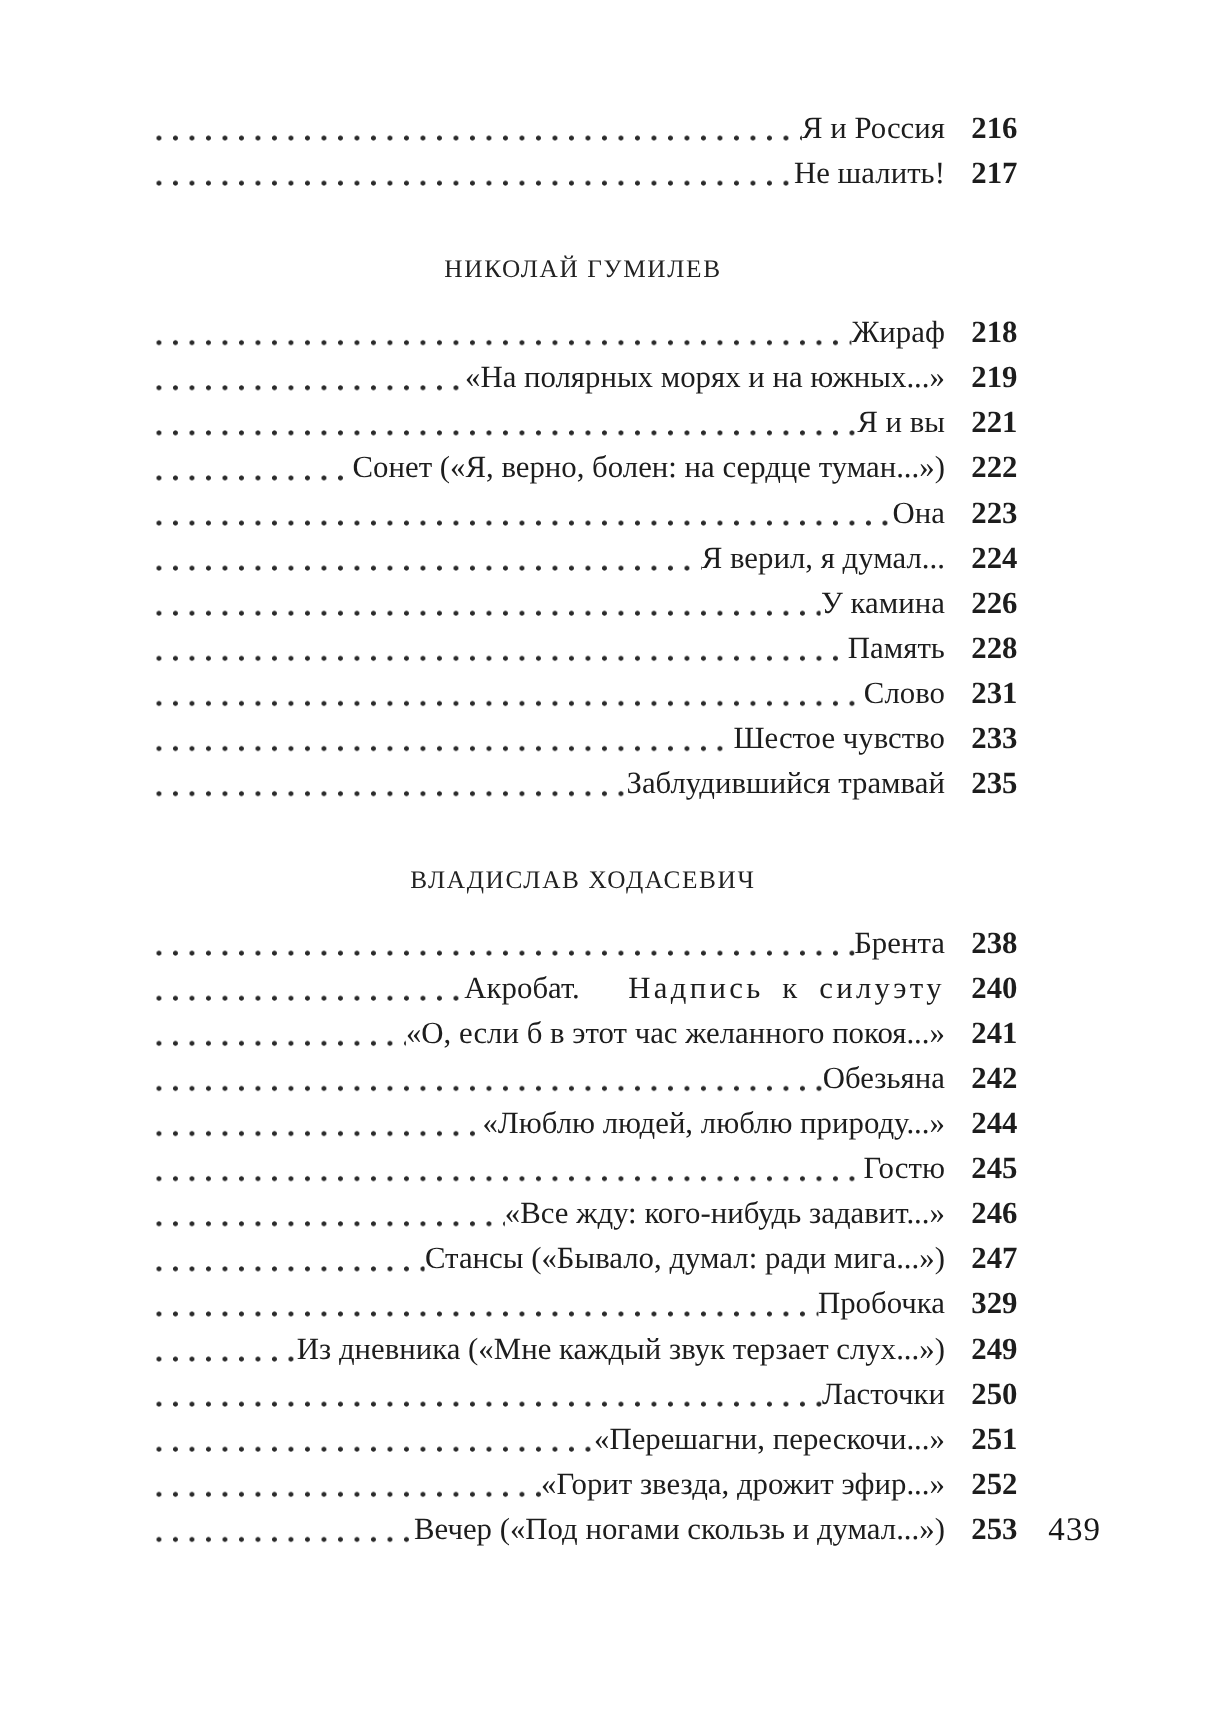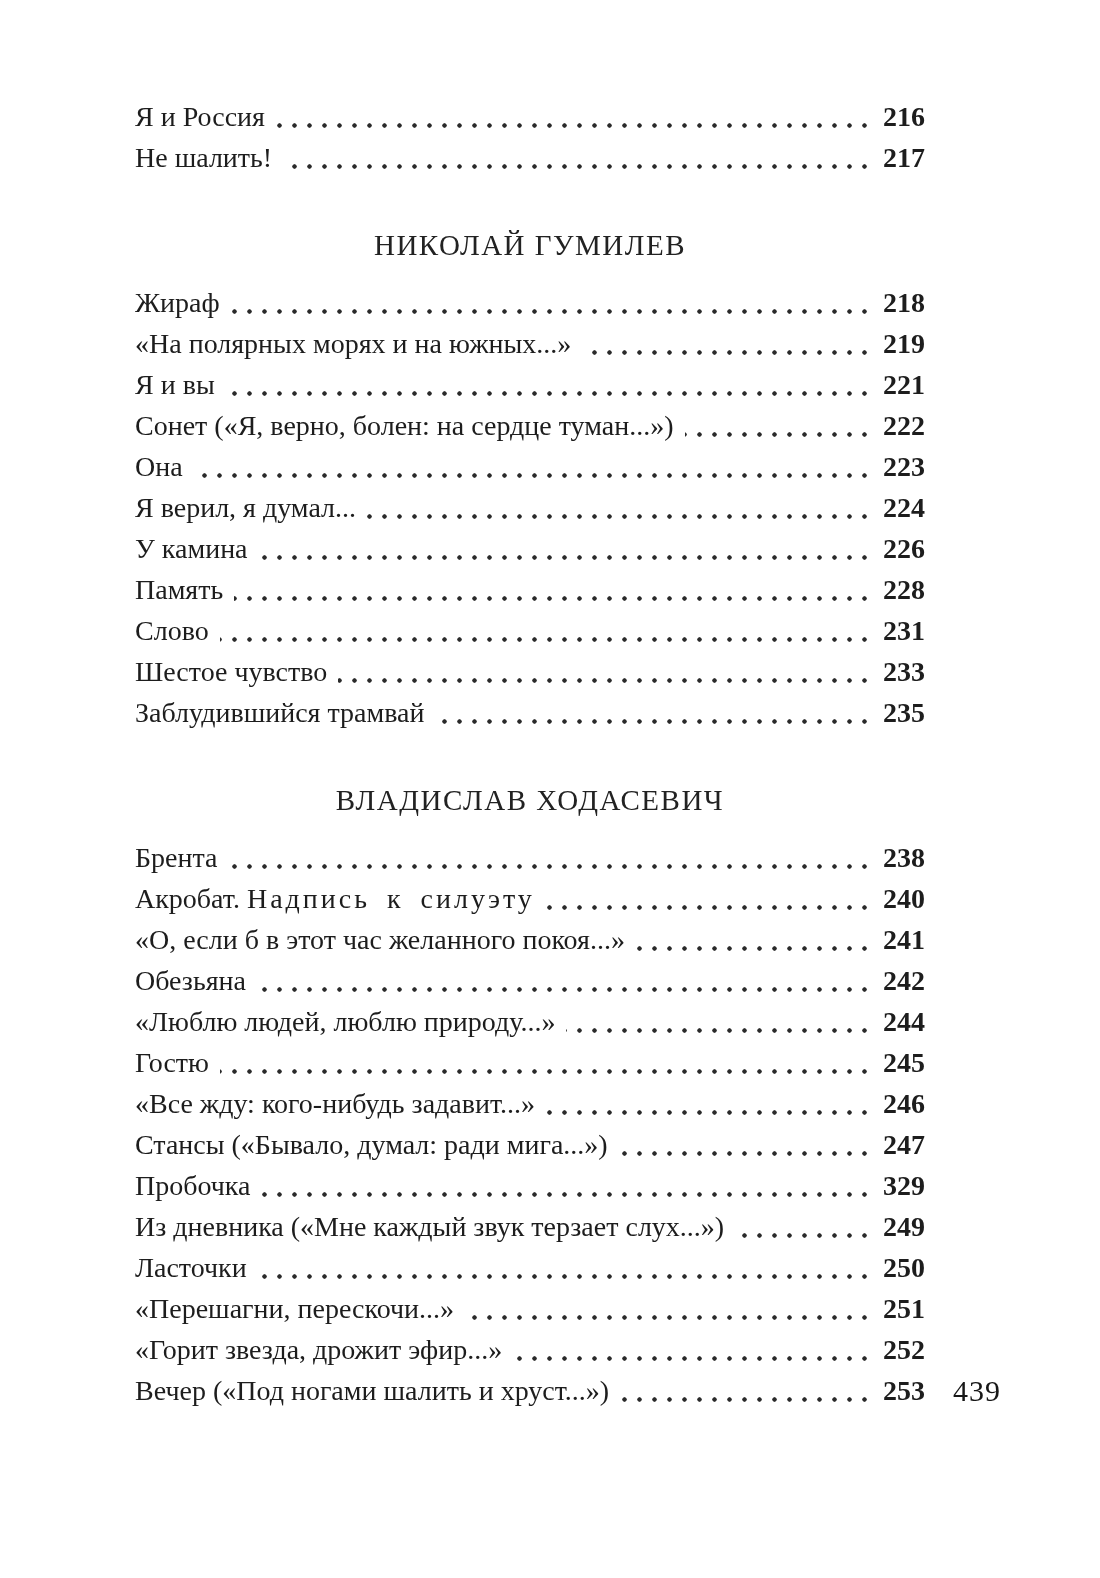--- a/index.html
+++ b/index.html
@@ -15,33 +15,33 @@
   }
 
   .toc {
     position: absolute;
     left: 135px;
     top: 96px;
     width: 790px;
   }
 
   .section-heading {
-    font-size: 29px;
+    font-size: 23px;
     line-height: 46px;
     margin: 44px 0 14px 0;
     text-align: center;
     letter-spacing: 1.5px;
     color: #222222;
     white-space: nowrap;
   }
 
   .row {
     position: relative;
     display: flex;
-    justify-content: space-between;
+    justify-content: flex-end;
     align-items: baseline;
     height: 41px;
     line-height: 41px;
     font-size: 28px;
   }
 
   
   .row::before {
     content: "";
     position: absolute;
@@ -59,20 +59,21 @@
     position: relative;
     z-index: 1;
     background: #ffffff;
     padding-right: 11px;
     white-space: nowrap;
   }
 
   .spaced {
     letter-spacing: 3px;
     word-spacing: 7px;
+    margin-left: 37px;
   }
 
   .pagenum {
     position: relative;
     z-index: 1;
     background: #ffffff;
     padding-left: 13px;
     white-space: nowrap;
     font-weight: bold;
   }
@@ -193,18 +194,18 @@
       </div>
       <div class="row">
         <span class="title">«Перешагни, перескочи...»</span>
         <span class="pagenum">251</span>
       </div>
       <div class="row">
         <span class="title">«Горит звезда, дрожит эфир...»</span>
         <span class="pagenum">252</span>
       </div>
       <div class="row">
-        <span class="title">Вечер («Под ногами шалить и хруст...»)</span>
+        <span class="title">Вечер («Под ногами скользь и думал...»)</span>
         <span class="pagenum">253</span>
       </div>
     </div>
   <div class="folio">439</div>
 </div>
 
 </body></html>

